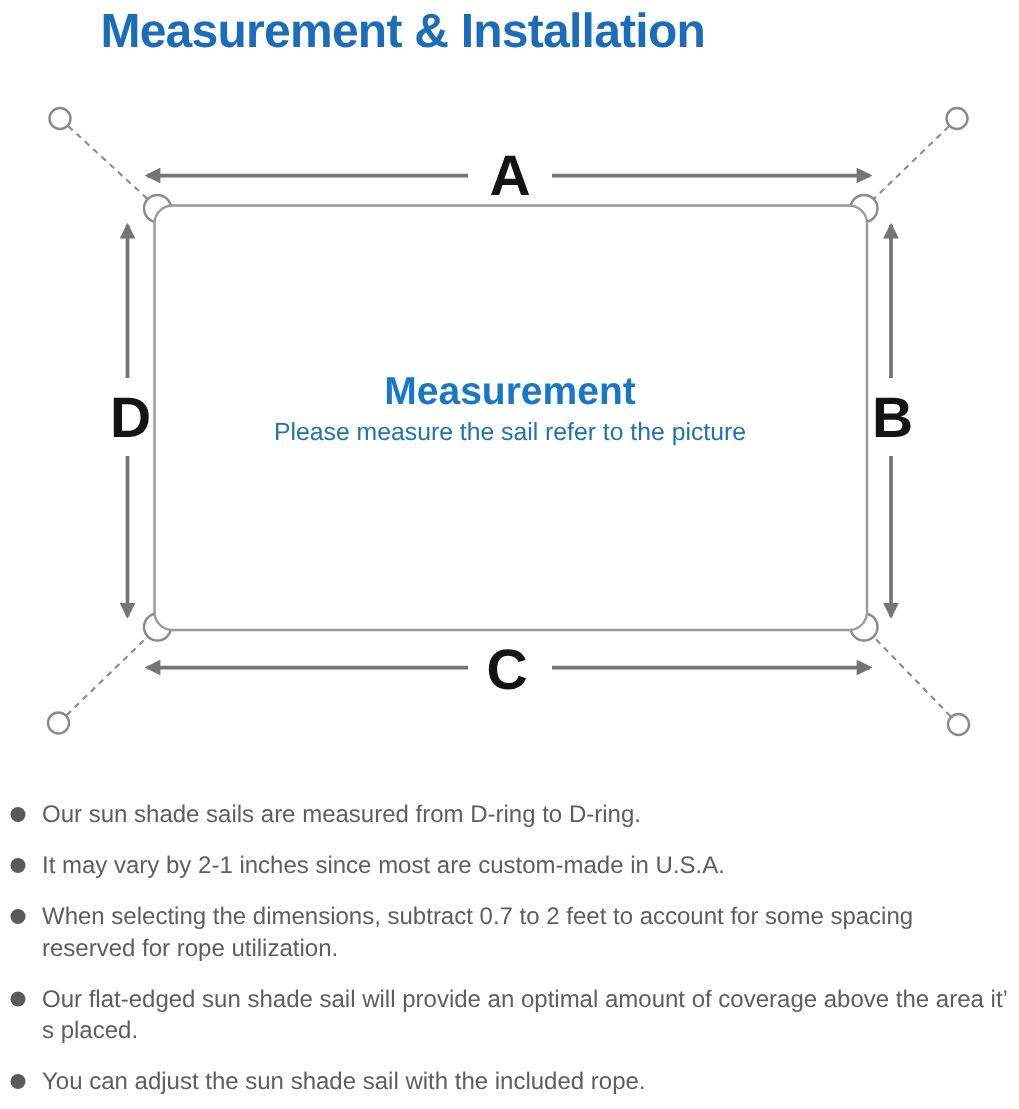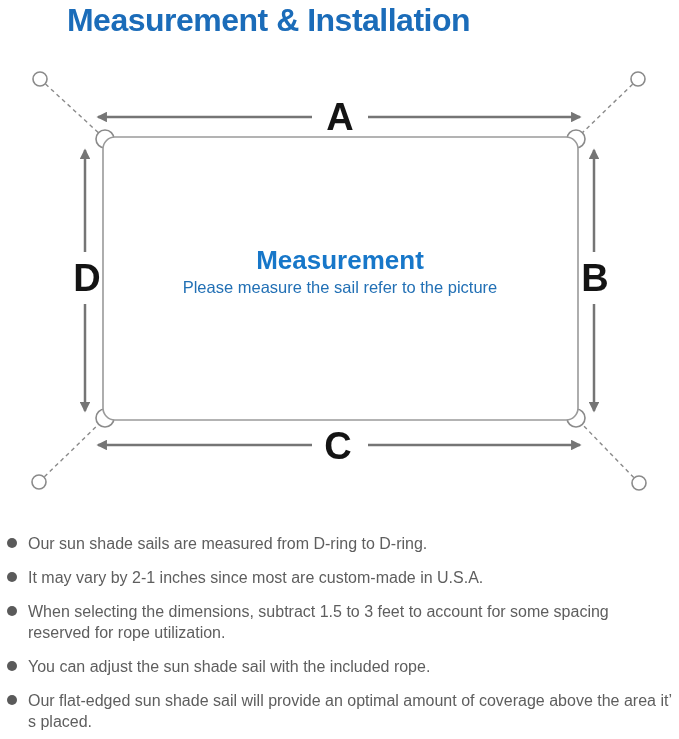--- a/index.html
+++ b/index.html
@@ -95,23 +95,23 @@
   <div class="note">
     <span class="dot"></span>
     <span class="txt">Our sun shade sails are measured from D-ring to D-ring.</span>
   </div>
   <div class="note">
     <span class="dot"></span>
     <span class="txt">It may vary by 2-1 inches since most are custom-made in U.S.A.</span>
   </div>
   <div class="note">
     <span class="dot"></span>
-    <span class="txt">When selecting the dimensions, subtract 1.5 to 3 feet to account for some spacing reserved for rope utilization.</span>
+    <span class="txt">When selecting the dimensions, subtract 0.7 to 2 feet to account for some spacing reserved for rope utilization.</span>
+  </div>
+  <div class="note">
+    <span class="dot"></span>
+    <span class="txt">Our flat-edged sun shade sail will provide an optimal amount of coverage above the area it’ s placed.</span>
   </div>
   <div class="note">
     <span class="dot"></span>
     <span class="txt">You can adjust the sun shade sail with the included rope.</span>
   </div>
-  <div class="note">
-    <span class="dot"></span>
-    <span class="txt">Our flat-edged sun shade sail will provide an optimal amount of coverage above the area it’ s placed.</span>
-  </div>
 </div>
 
 </body></html>

